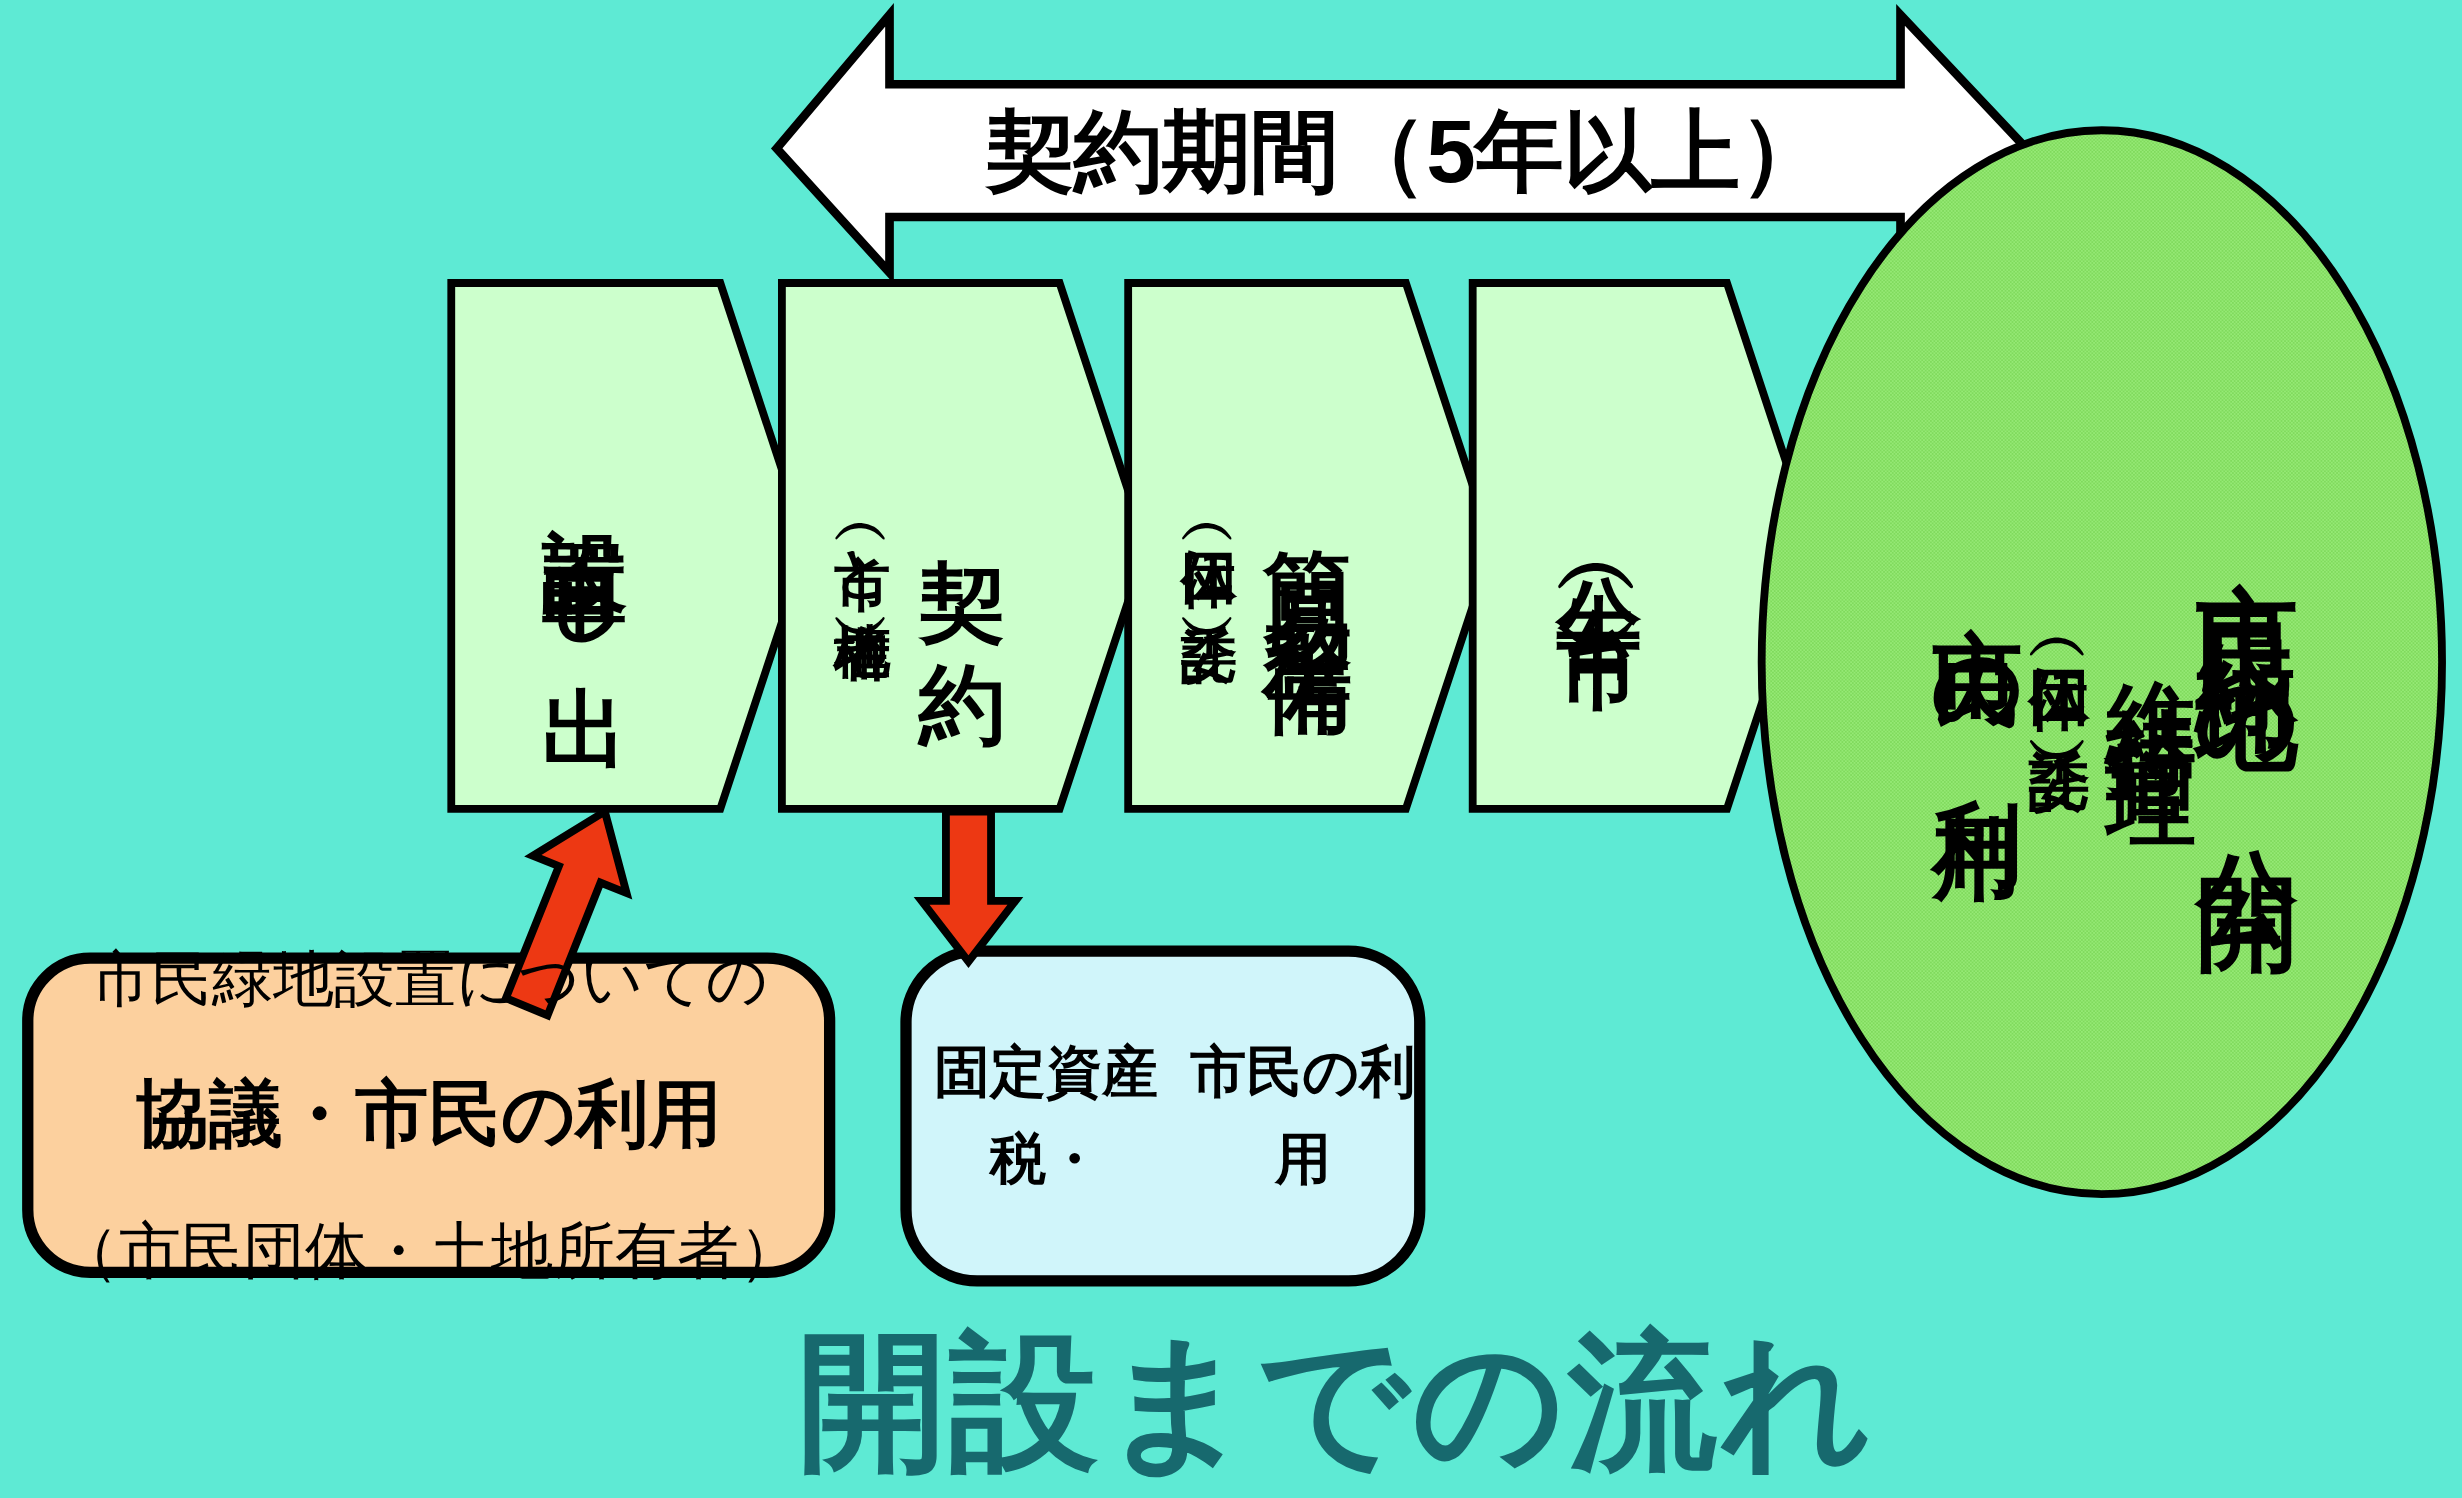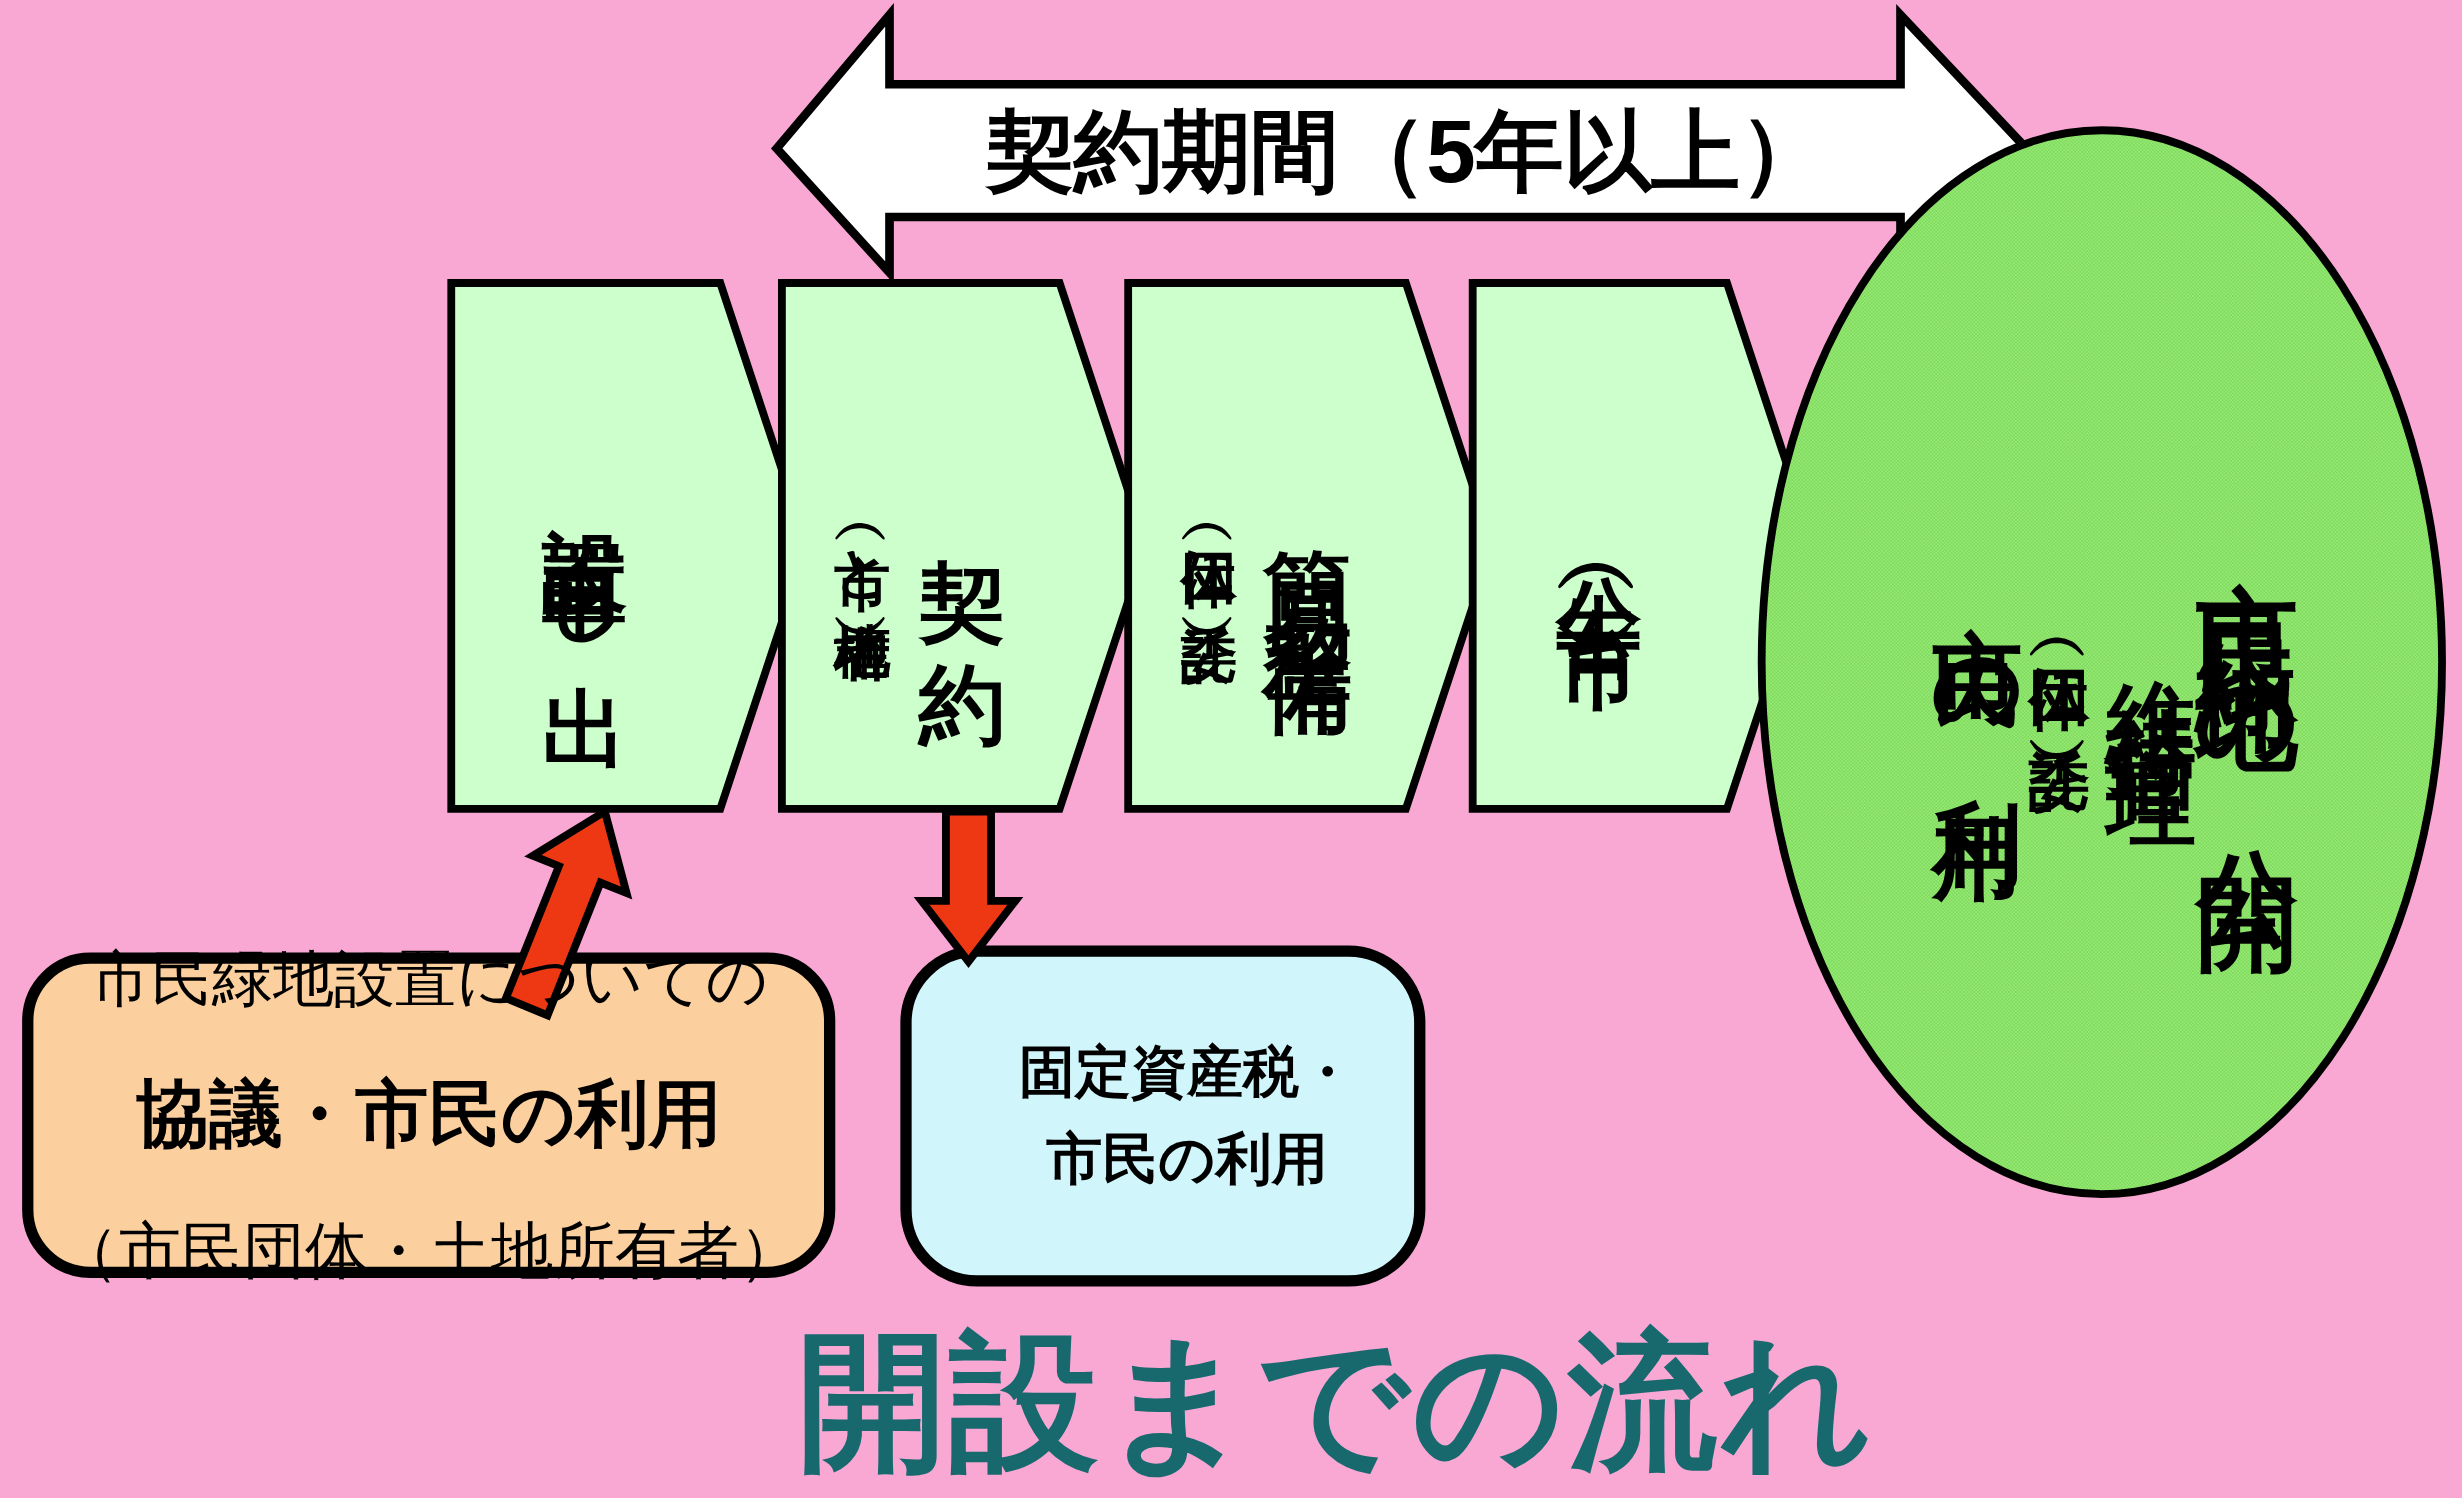--- a/index.html
+++ b/index.html
@@ -4,21 +4,21 @@
 <style>
   html, body {
     margin: 0;
     padding: 0;
     background: #ffffff;
   }
   #canvas {
     position: relative;
     width: 2462px;
     height: 1498px;
-    background: #f9a8d4;
+    background: #5eead4;
     font-family: "Liberation Sans", sans-serif;
     overflow: hidden;
   }
   #shapes {
     position: absolute;
     left: 0;
     top: 0;
   }
   .txt {
     position: absolute;
@@ -136,21 +136,21 @@
     <div class="vcol ell-col2sub ell-gap2">（団体に委託）</div>
     <div class="vcol ell-col3 ell-gap3">市民の利用</div>
   </div>
 
   <div class="txt hc" style="left:28px; top:958px; width:802px; height:314px; flex-direction:column;gap:42px;">
     <div class="agre-line1">市民緑地設置についての</div>
     <div class="agre-line2">協議・市民の利用</div>
     <div class="agre-line3">（市民団体・土地所有者）</div>
   </div>
 
-  <div class="txt hc" style="left:930px; top:951px; width:514px; height:330px; flex-direction:column;">
+  <div class="txt hc" style="left:906px; top:951px; width:514px; height:330px; flex-direction:row;">
     <div class="tax-line">固定資産税・</div>
     <div class="tax-line">市民の利用</div>
   </div>
 
   <div class="txt hc flow-title" style="left: 260px; top: 1316px; width: 2153px; height: 174px; color: rgb(23, 105, 110);">開設までの流れ</div>
 
 </div>
 
 
 </body></html>

